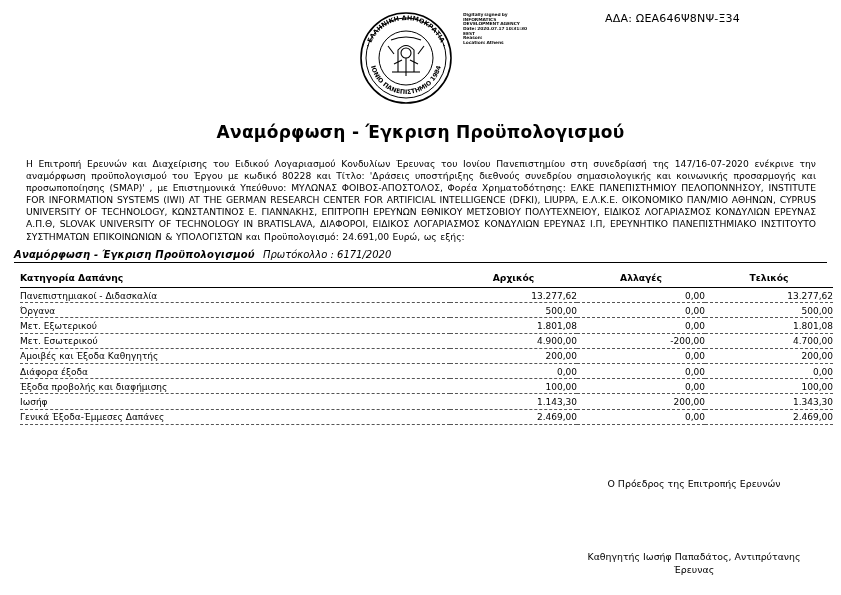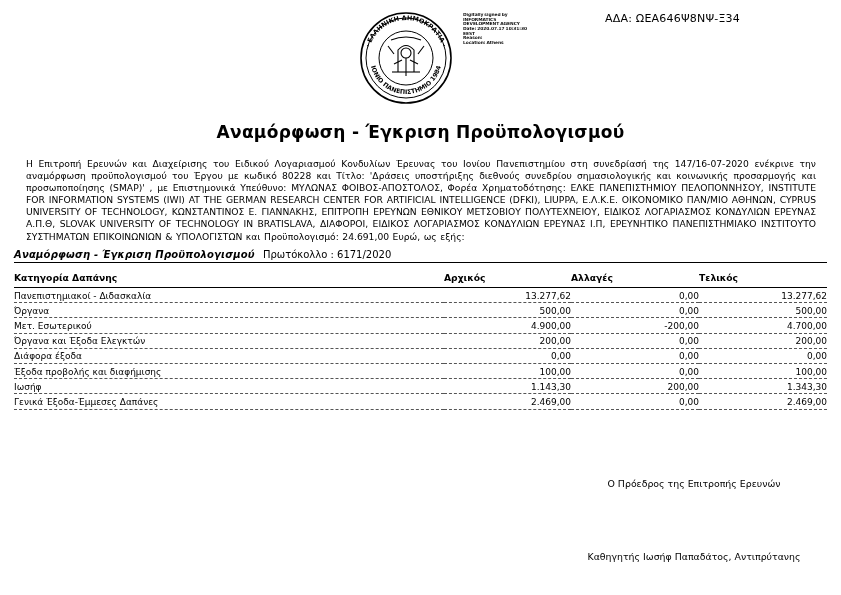--- a/index.html
+++ b/index.html
@@ -94,41 +94,42 @@
     font-size: 10px;
     padding-bottom: 2px;
     border-bottom: 1.4px solid #000;
   }
   .section-bar .sect-title {
     font-weight: bold;
     font-style: italic;
     letter-spacing: 0.2px;
   }
   .section-bar .sect-proto {
+    font-style: italic;
     margin-left: 5px;
   }
 
   
   .budget-table {
     position: absolute;
     top: 271px;
-    left: 14px;
+    left: 20px;
     width: 813px;
     border-collapse: collapse;
     font-size: 9px;
   }
   .budget-table th {
     font-weight: bold;
     font-size: 9.2px;
     padding: 1px 0 4px 0;
     border-bottom: 1.4px solid #000;
     white-space: nowrap;
   }
   .budget-table th.th-cat { text-align: left; }
-  .budget-table th.th-num { text-align: left; }
+  .budget-table th.th-num { text-align: center; }
   .budget-table td {
     padding: 2.6px 0 1.6px 0;
     border-bottom: 1px dashed #555;
     white-space: nowrap;
   }
   .budget-table td.cell-cat { text-align: left; }
   .budget-table td.cell-num { text-align: right; }
   .col-cat   { width: 430px; }
   .col-initial { width: 127px; }
   .col-change  { width: 128px; }
@@ -222,27 +223,33 @@
         <td class="cell-num">0,00</td>
         <td class="cell-num">13.277,62</td>
       </tr>
       <tr>
         <td class="cell-cat">Όργανα</td>
         <td class="cell-num">500,00</td>
         <td class="cell-num">0,00</td>
         <td class="cell-num">500,00</td>
       </tr>
       <tr>
+        <td class="cell-cat">Μετ. Εξωτερικού</td>
+        <td class="cell-num">1.801,08</td>
+        <td class="cell-num">0,00</td>
+        <td class="cell-num">1.801,08</td>
+      </tr>
+      <tr>
         <td class="cell-cat">Μετ. Εσωτερικού</td>
         <td class="cell-num">4.900,00</td>
         <td class="cell-num">-200,00</td>
         <td class="cell-num">4.700,00</td>
       </tr>
       <tr>
-        <td class="cell-cat">Όργανα και Έξοδα Ελεγκτών</td>
+        <td class="cell-cat">Αμοιβές και Έξοδα Καθηγητής</td>
         <td class="cell-num">200,00</td>
         <td class="cell-num">0,00</td>
         <td class="cell-num">200,00</td>
       </tr>
       <tr>
         <td class="cell-cat">Διάφορα έξοδα</td>
         <td class="cell-num">0,00</td>
         <td class="cell-num">0,00</td>
         <td class="cell-num">0,00</td>
       </tr>
@@ -263,13 +270,14 @@
         <td class="cell-num">2.469,00</td>
         <td class="cell-num">0,00</td>
         <td class="cell-num">2.469,00</td>
       </tr>
     </tbody>
 </table>
 
 <div class="sign-block sign-role">Ο Πρόεδρος της Επιτροπής Ερευνών</div>
 <div class="sign-block sign-name">
   <div>Καθηγητής Ιωσήφ Παπαδάτος, Αντιπρύτανης</div>
+  <div>Έρευνας</div>
 </div>
 
 </body></html>

